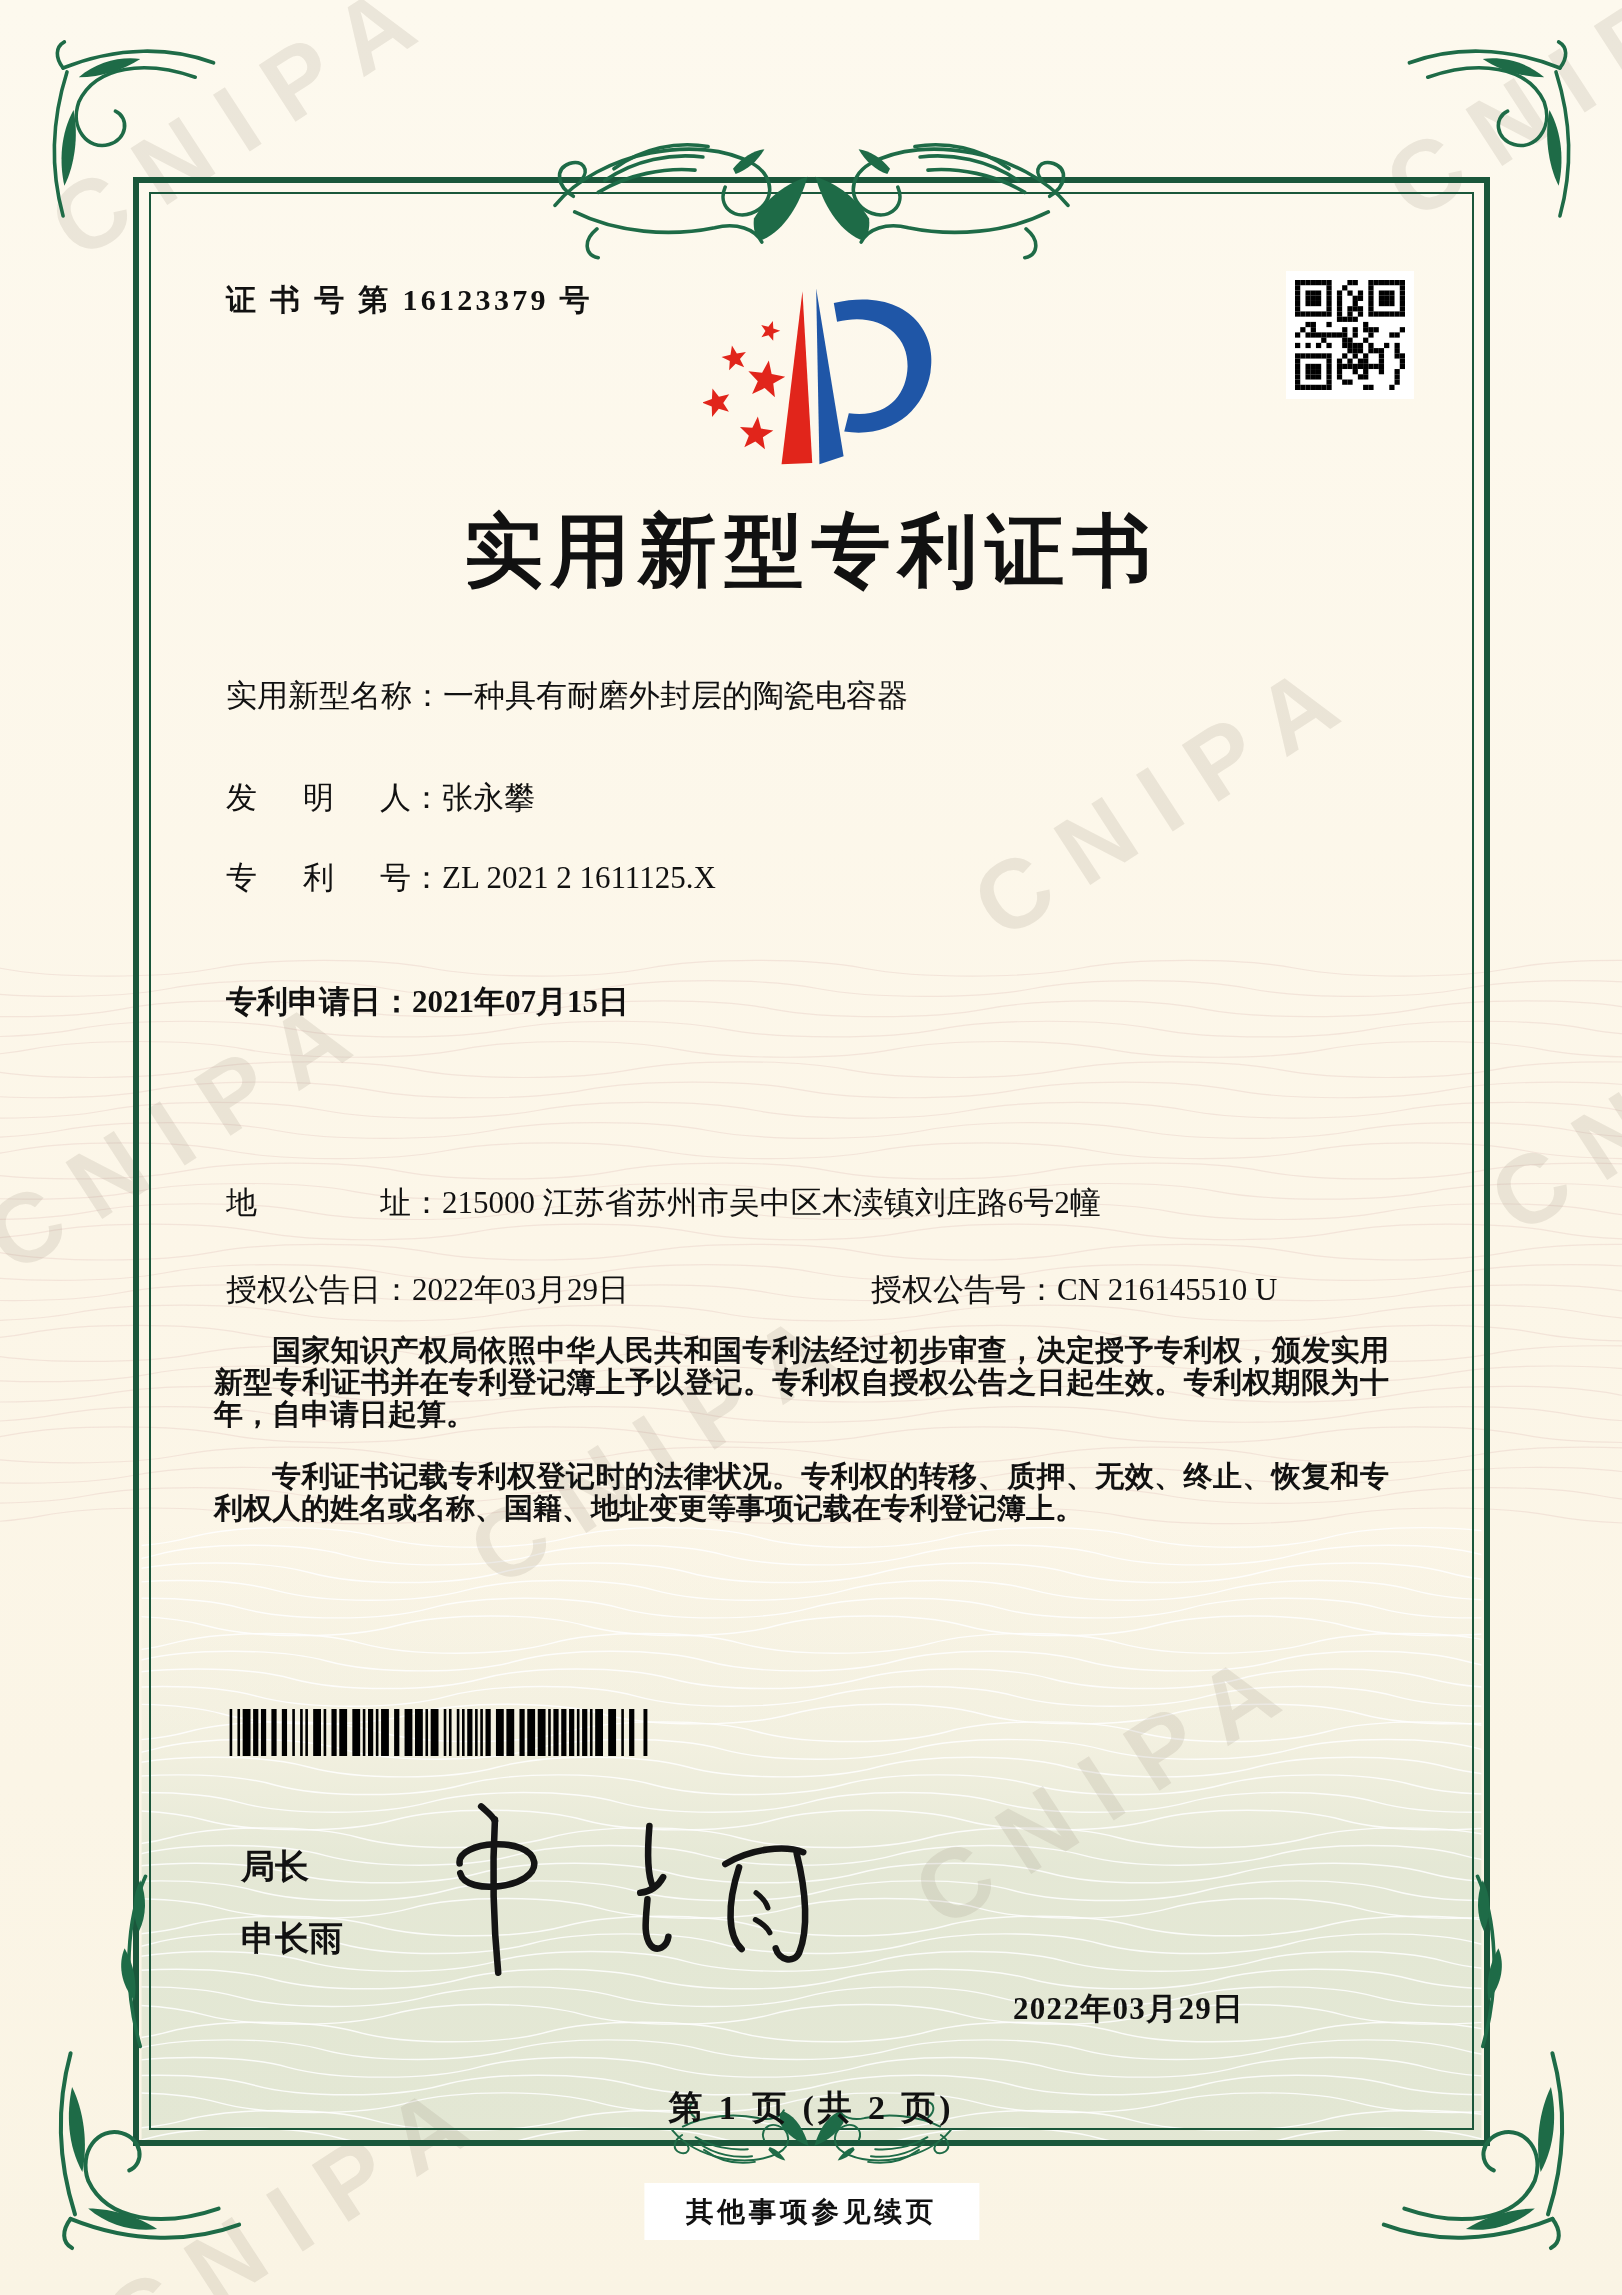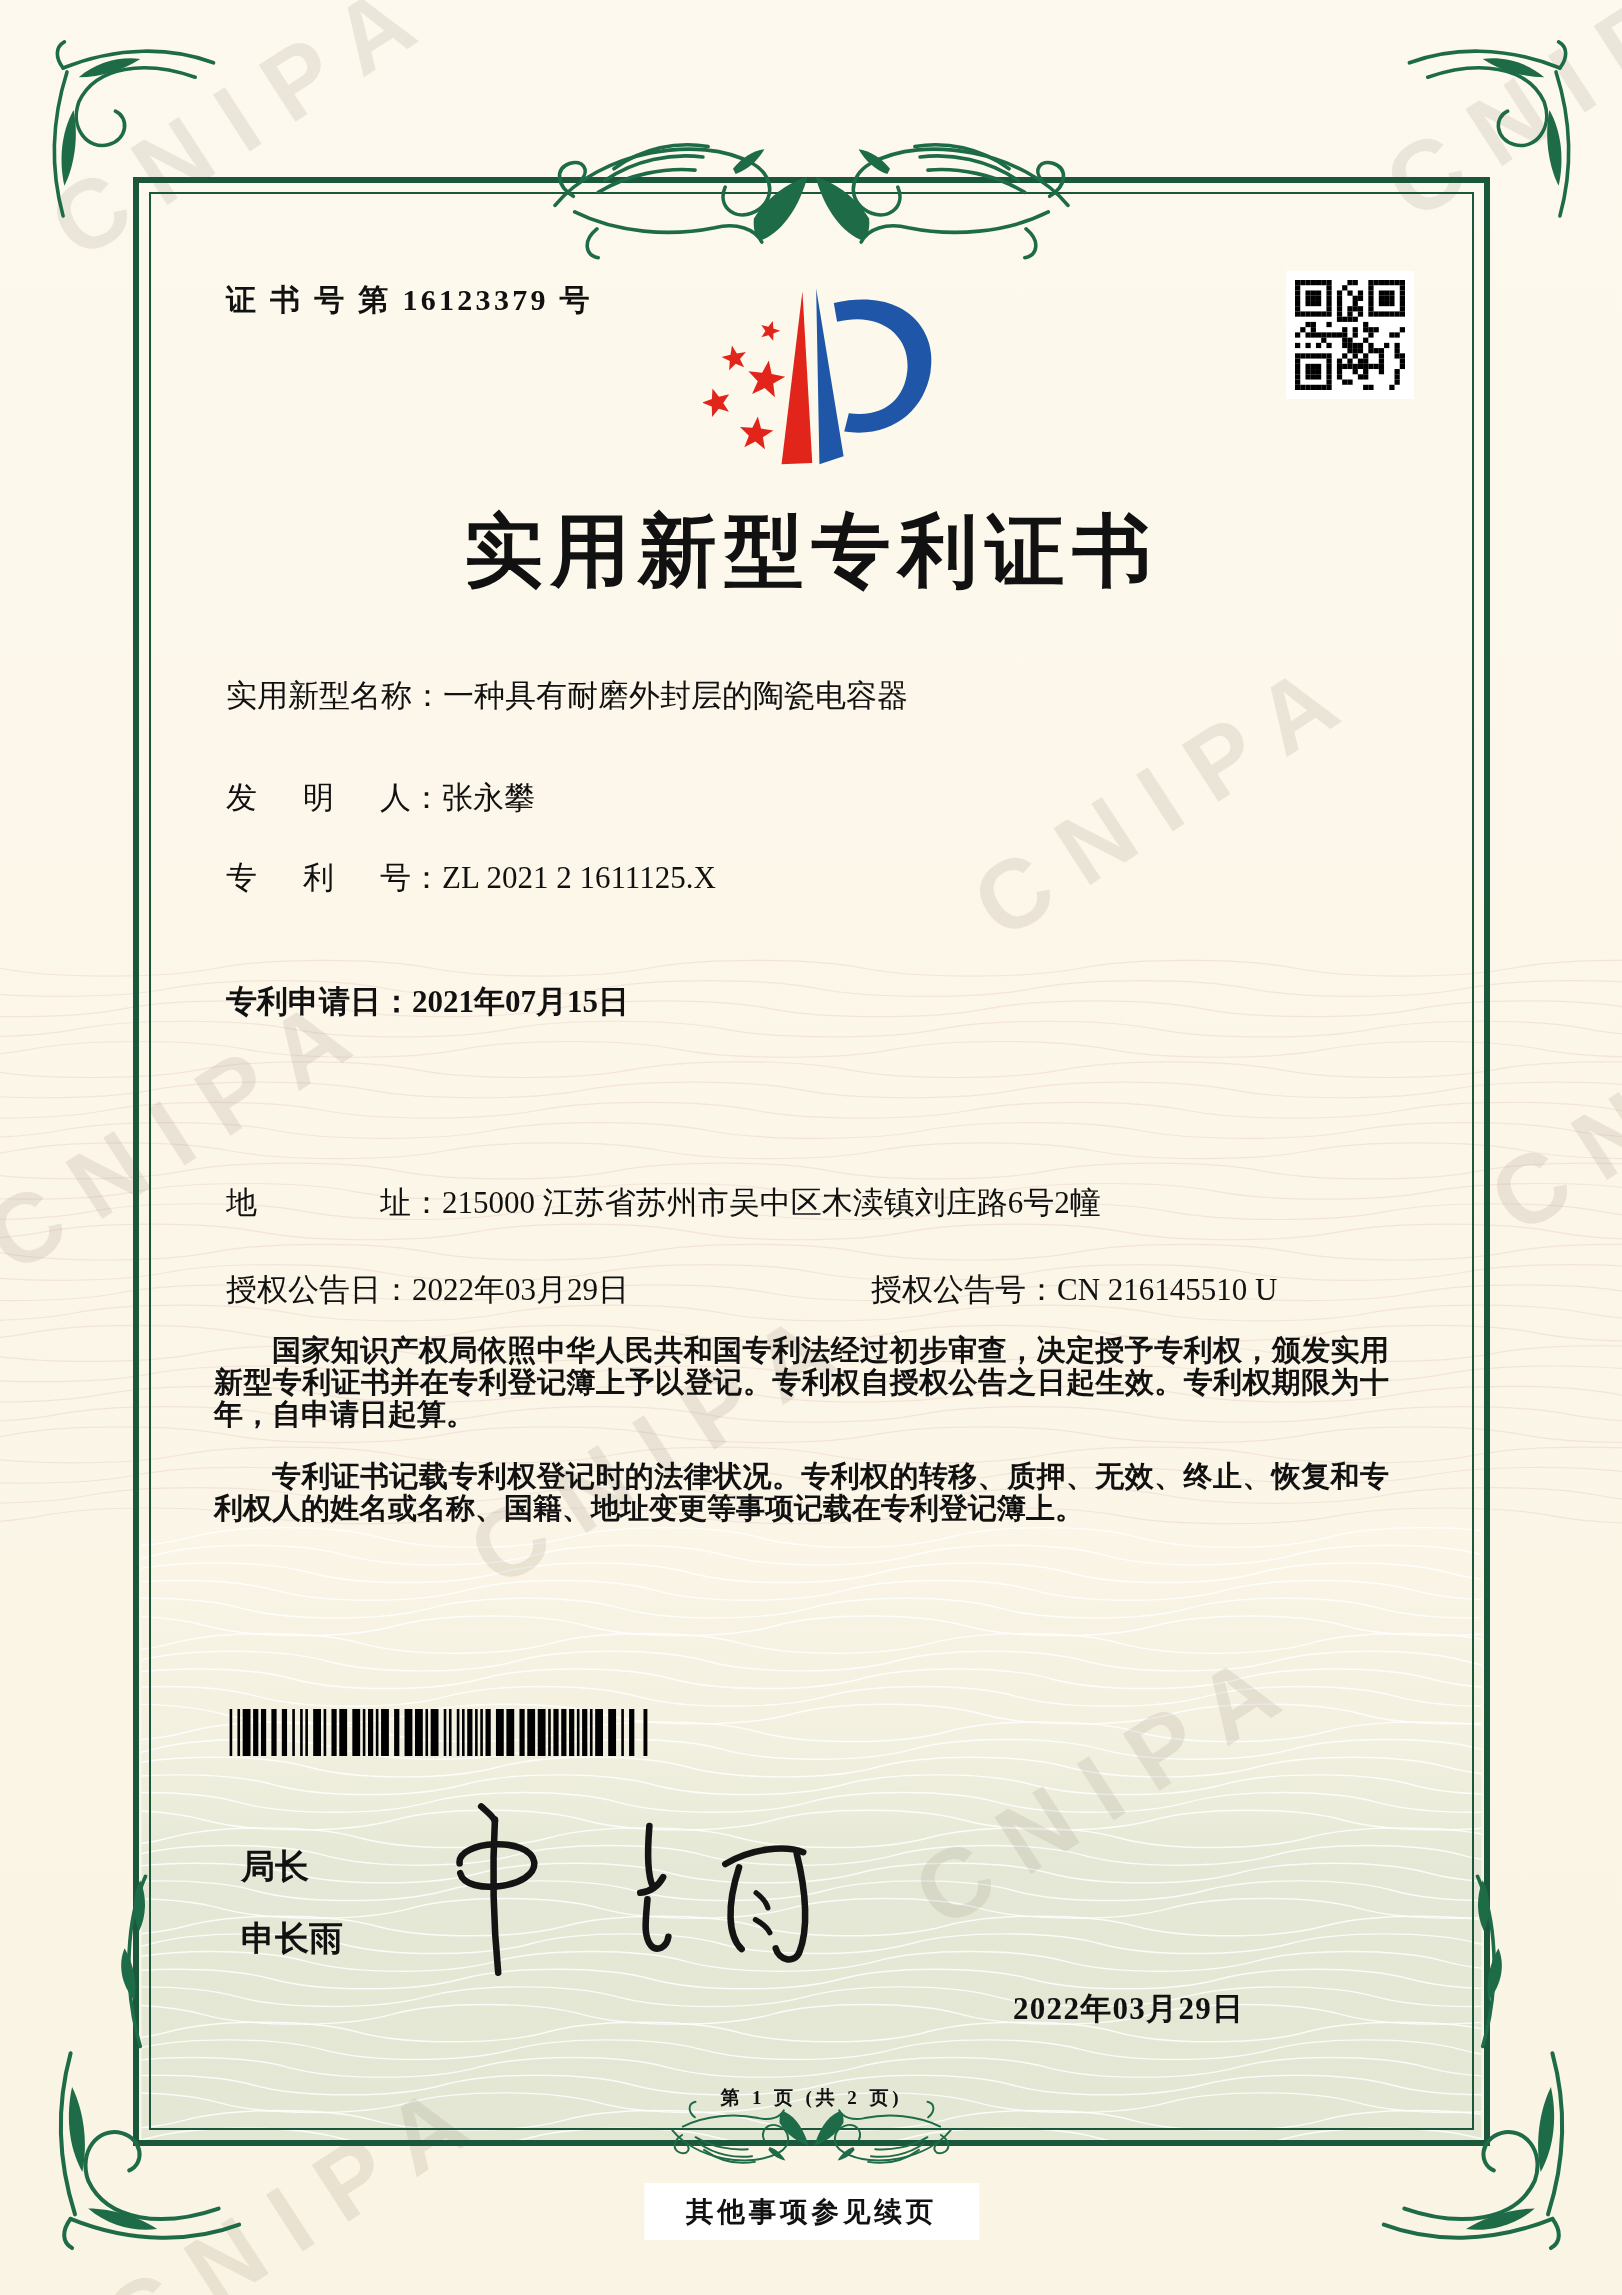--- a/index.html
+++ b/index.html
@@ -37,21 +37,21 @@
   #grant-right{position:absolute;left:645px;top:0;}
   #body-text{left:214px;top:1334px;width:1175px;font-size:29px;line-height:32px;
       text-align:justify;z-index:3;}
   #body-text p{margin:0;text-indent:2em;}
   #body-text p + p{margin-top:30px;}
   #barcode{left:229px;top:1709px;z-index:3;}
   #signer-title{left:241px;top:1844px;font-size:34px;z-index:3;}
   #signer-name{left:241px;top:1916px;font-size:34px;z-index:3;}
   #signature{left:419px;top:1788px;z-index:3;}
   #issue-date{left:1013px;top:1988px;font-size:31px;z-index:3;letter-spacing:1.3px;}
-  #page-info{left:0;right:0;top:2085px;text-align:center;font-size:19px;letter-spacing:3.9px;z-index:3;}
+  #page-info{left:0;right:0;top:2085px;text-align:center;font-size:34px;letter-spacing:3.9px;z-index:3;}
   #footer-note{left:50%;transform:translateX(-50%);top:2183px;background:#ffffff;
       padding:10.5px 42px;font-size:27.5px;letter-spacing:3.9px;z-index:3;white-space:nowrap;}
 </style>
 </head>
 <body>
 
 <div id="page">
 
   <svg id="waves" width="1623" height="2295" viewBox="0 0 2480 3508">
     <defs>

